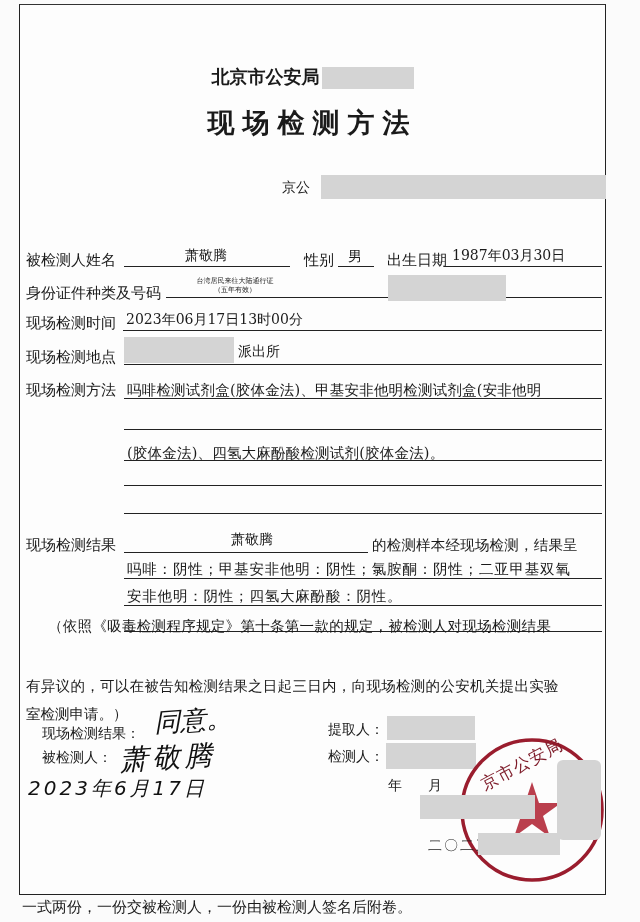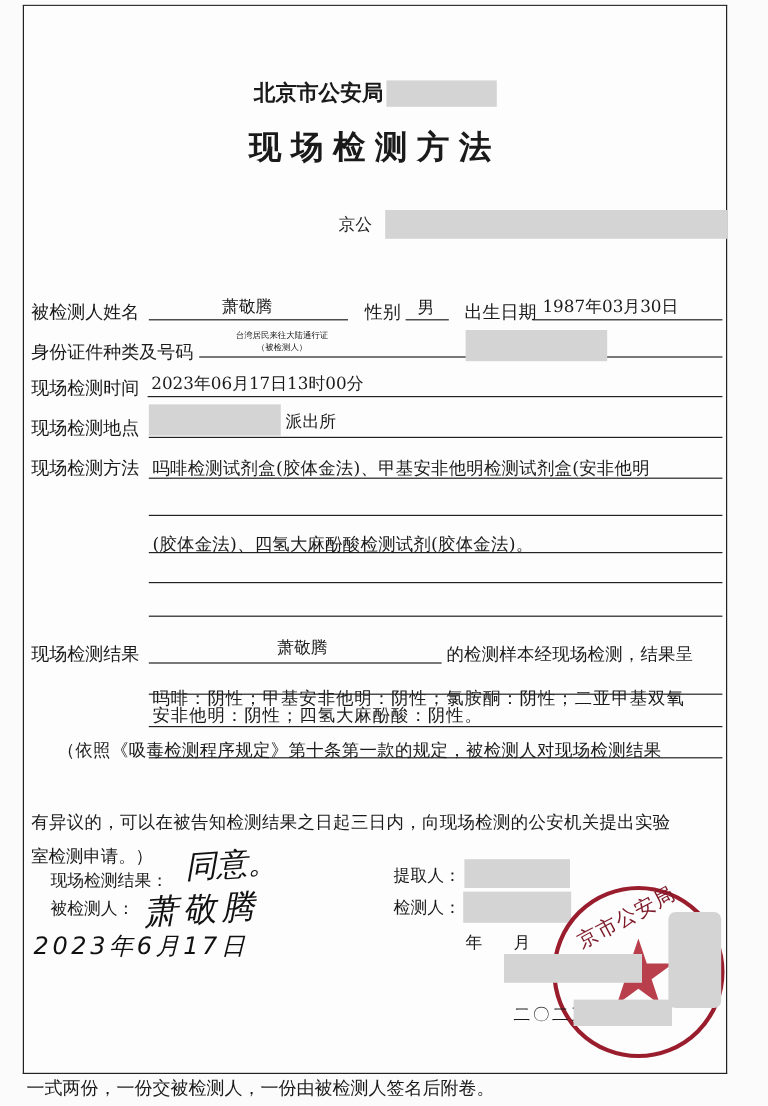--- a/index.html
+++ b/index.html
@@ -43,21 +43,21 @@
   <div class="line" style="left:104px;top:261px;width:166px;"></div>
   <div class="abs lbl" style="left:284px;top:246px;">性别</div>
   <div class="abs val" style="left:328px;top:243px;">男</div>
   <div class="line" style="left:318px;top:261px;width:36px;"></div>
   <div class="abs lbl" style="left:367px;top:246px;">出生日期</div>
   <div class="abs val" style="left:432px;top:242px;">1987年03月30日</div>
   <div class="line" style="left:424px;top:261px;width:158px;"></div>
 
   <div class="abs lbl" style="left:6px;top:279px;">身份证件种类及号码</div>
   <div class="abs small" style="left:150px;top:272px;width:130px;font-family:Liberation Mono, monospace;">台湾居民来往大陆通行证</div>
-  <div class="abs small" style="left:150px;top:281px;width:130px;">（被检测人）</div>
+  <div class="abs small" style="left:150px;top:281px;width:130px;">（五年有效）</div>
   <div class="line" style="left:146px;top:292px;width:436px;"></div>
   <div class="redact" style="left:368px;top:270px;width:118px;height:26px;"></div>
 
   <div class="abs lbl" style="left:6px;top:309px;">现场检测时间</div>
   <div class="abs val" style="left:106px;top:306px;">2023年06月17日13时00分</div>
   <div class="line" style="left:103px;top:325px;width:479px;"></div>
 
   <div class="abs lbl" style="left:6px;top:343px;">现场检测地点</div>
   <div class="redact" style="left:104px;top:332px;width:110px;height:26px;"></div>
   <div class="abs val" style="left:218px;top:338px;">派出所</div>
@@ -69,21 +69,21 @@
   <div class="line" style="left:104px;top:424px;width:478px;"></div>
   <div class="abs ul-text" style="left:107px;top:439px;">(胶体金法)、四氢大麻酚酸检测试剂(胶体金法)。</div>
   <div class="line" style="left:104px;top:455px;width:478px;"></div>
   <div class="line" style="left:104px;top:480px;width:478px;"></div>
   <div class="line" style="left:104px;top:508px;width:478px;"></div>
 
   <div class="abs lbl" style="left:6px;top:531px;">现场检测结果</div>
   <div class="abs val" style="left:211px;top:526px;">萧敬腾</div>
   <div class="line" style="left:104px;top:547px;width:244px;"></div>
   <div class="abs ul-text" style="left:352px;top:531px;">的检测样本经现场检测，结果呈</div>
-  <div class="abs ul-text" style="left:107px;top:555px;letter-spacing:0.8px;margin-top:13px;">吗啡：阴性；甲基安非他明：阴性；氯胺酮：阴性；二亚甲基双氧</div>
+  <div class="abs ul-text" style="left:107px;top:555px;letter-spacing:0.8px;">吗啡：阴性；甲基安非他明：阴性；氯胺酮：阴性；二亚甲基双氧</div>
   <div class="line" style="left:104px;top:573px;width:478px;"></div>
   <div class="abs ul-text" style="left:107px;top:582px;letter-spacing:0.8px;">安非他明：阴性；四氢大麻酚酸：阴性。</div>
   <div class="line" style="left:104px;top:600px;width:478px;"></div>
   <div class="line" style="left:104px;top:626px;width:478px;"></div>
 
   <div class="abs para" style="left:28px;top:606px;letter-spacing:0.3px;">（依照《吸毒检测程序规定》第十条第一款的规定，被检测人对现场检测结果</div>
   <div class="abs para" style="left:6px;top:666px;letter-spacing:0.3px;">有异议的，可以在被告知检测结果之日起三日内，向现场检测的公安机关提出实验</div>
   <div class="abs para" style="left:6px;top:694px;">室检测申请。）</div>
 
   <div class="abs lbl" style="left:22px;top:720px;font-size:14px;">现场检测结果：</div>

